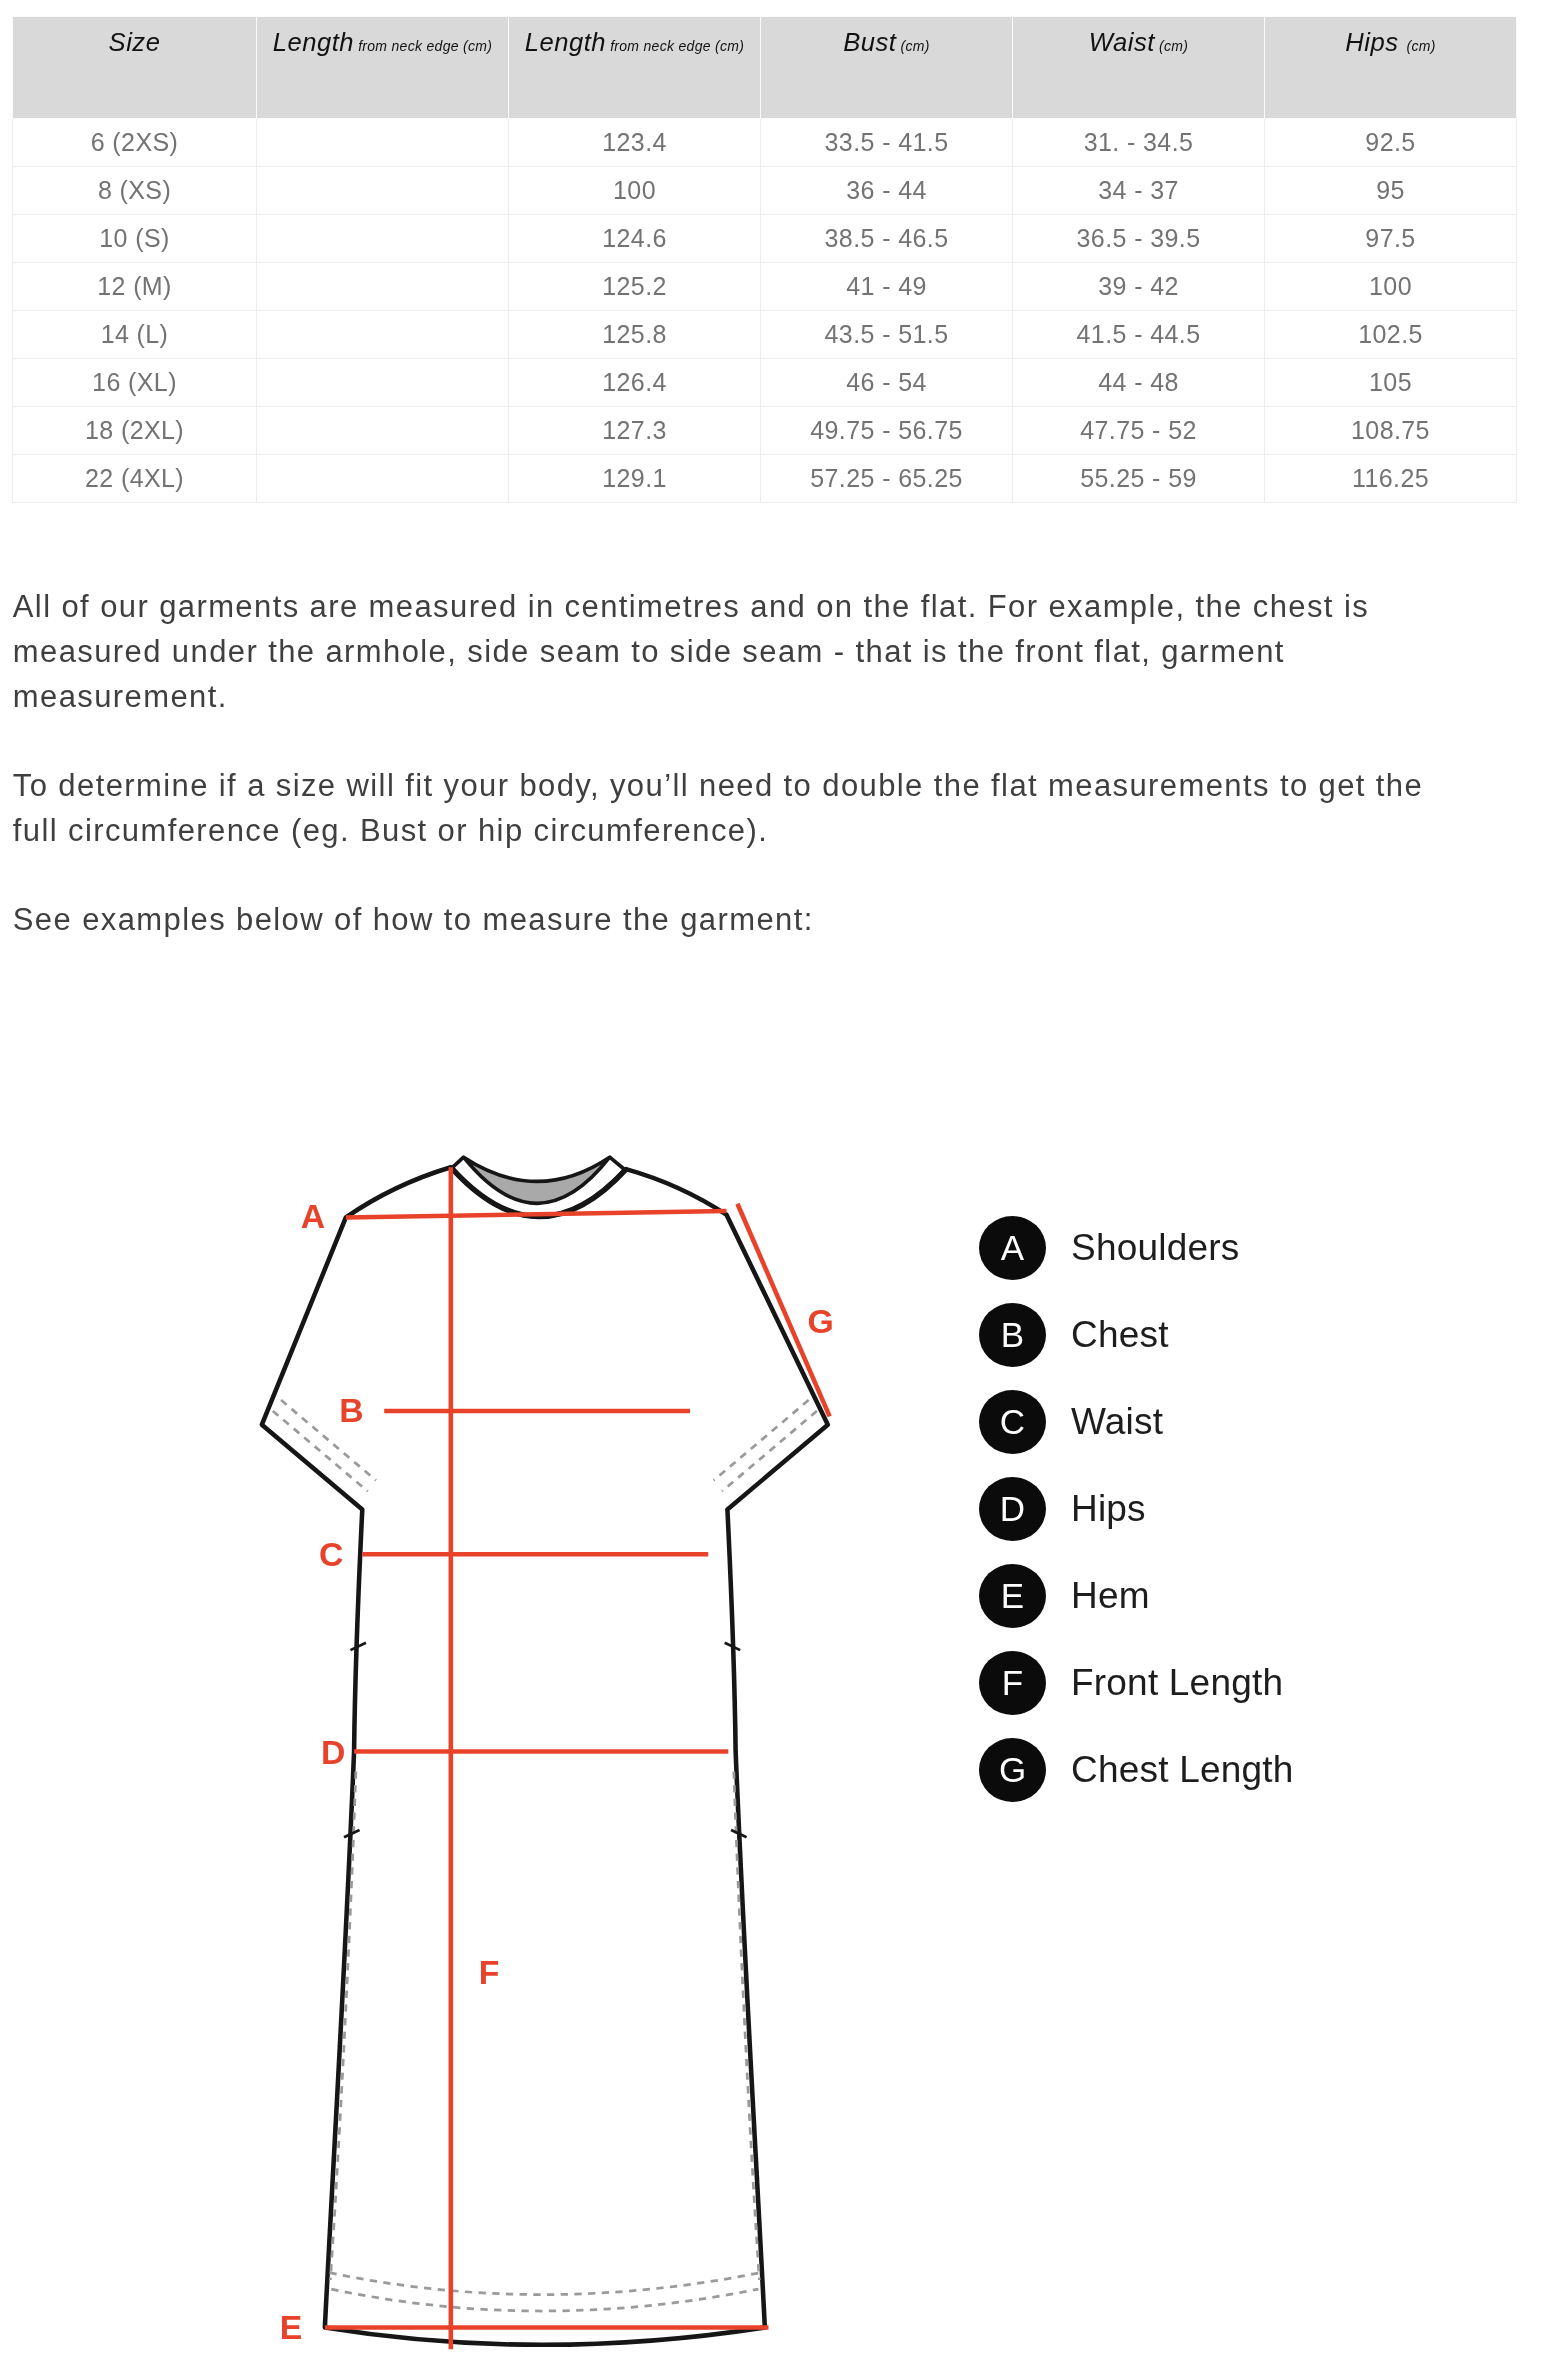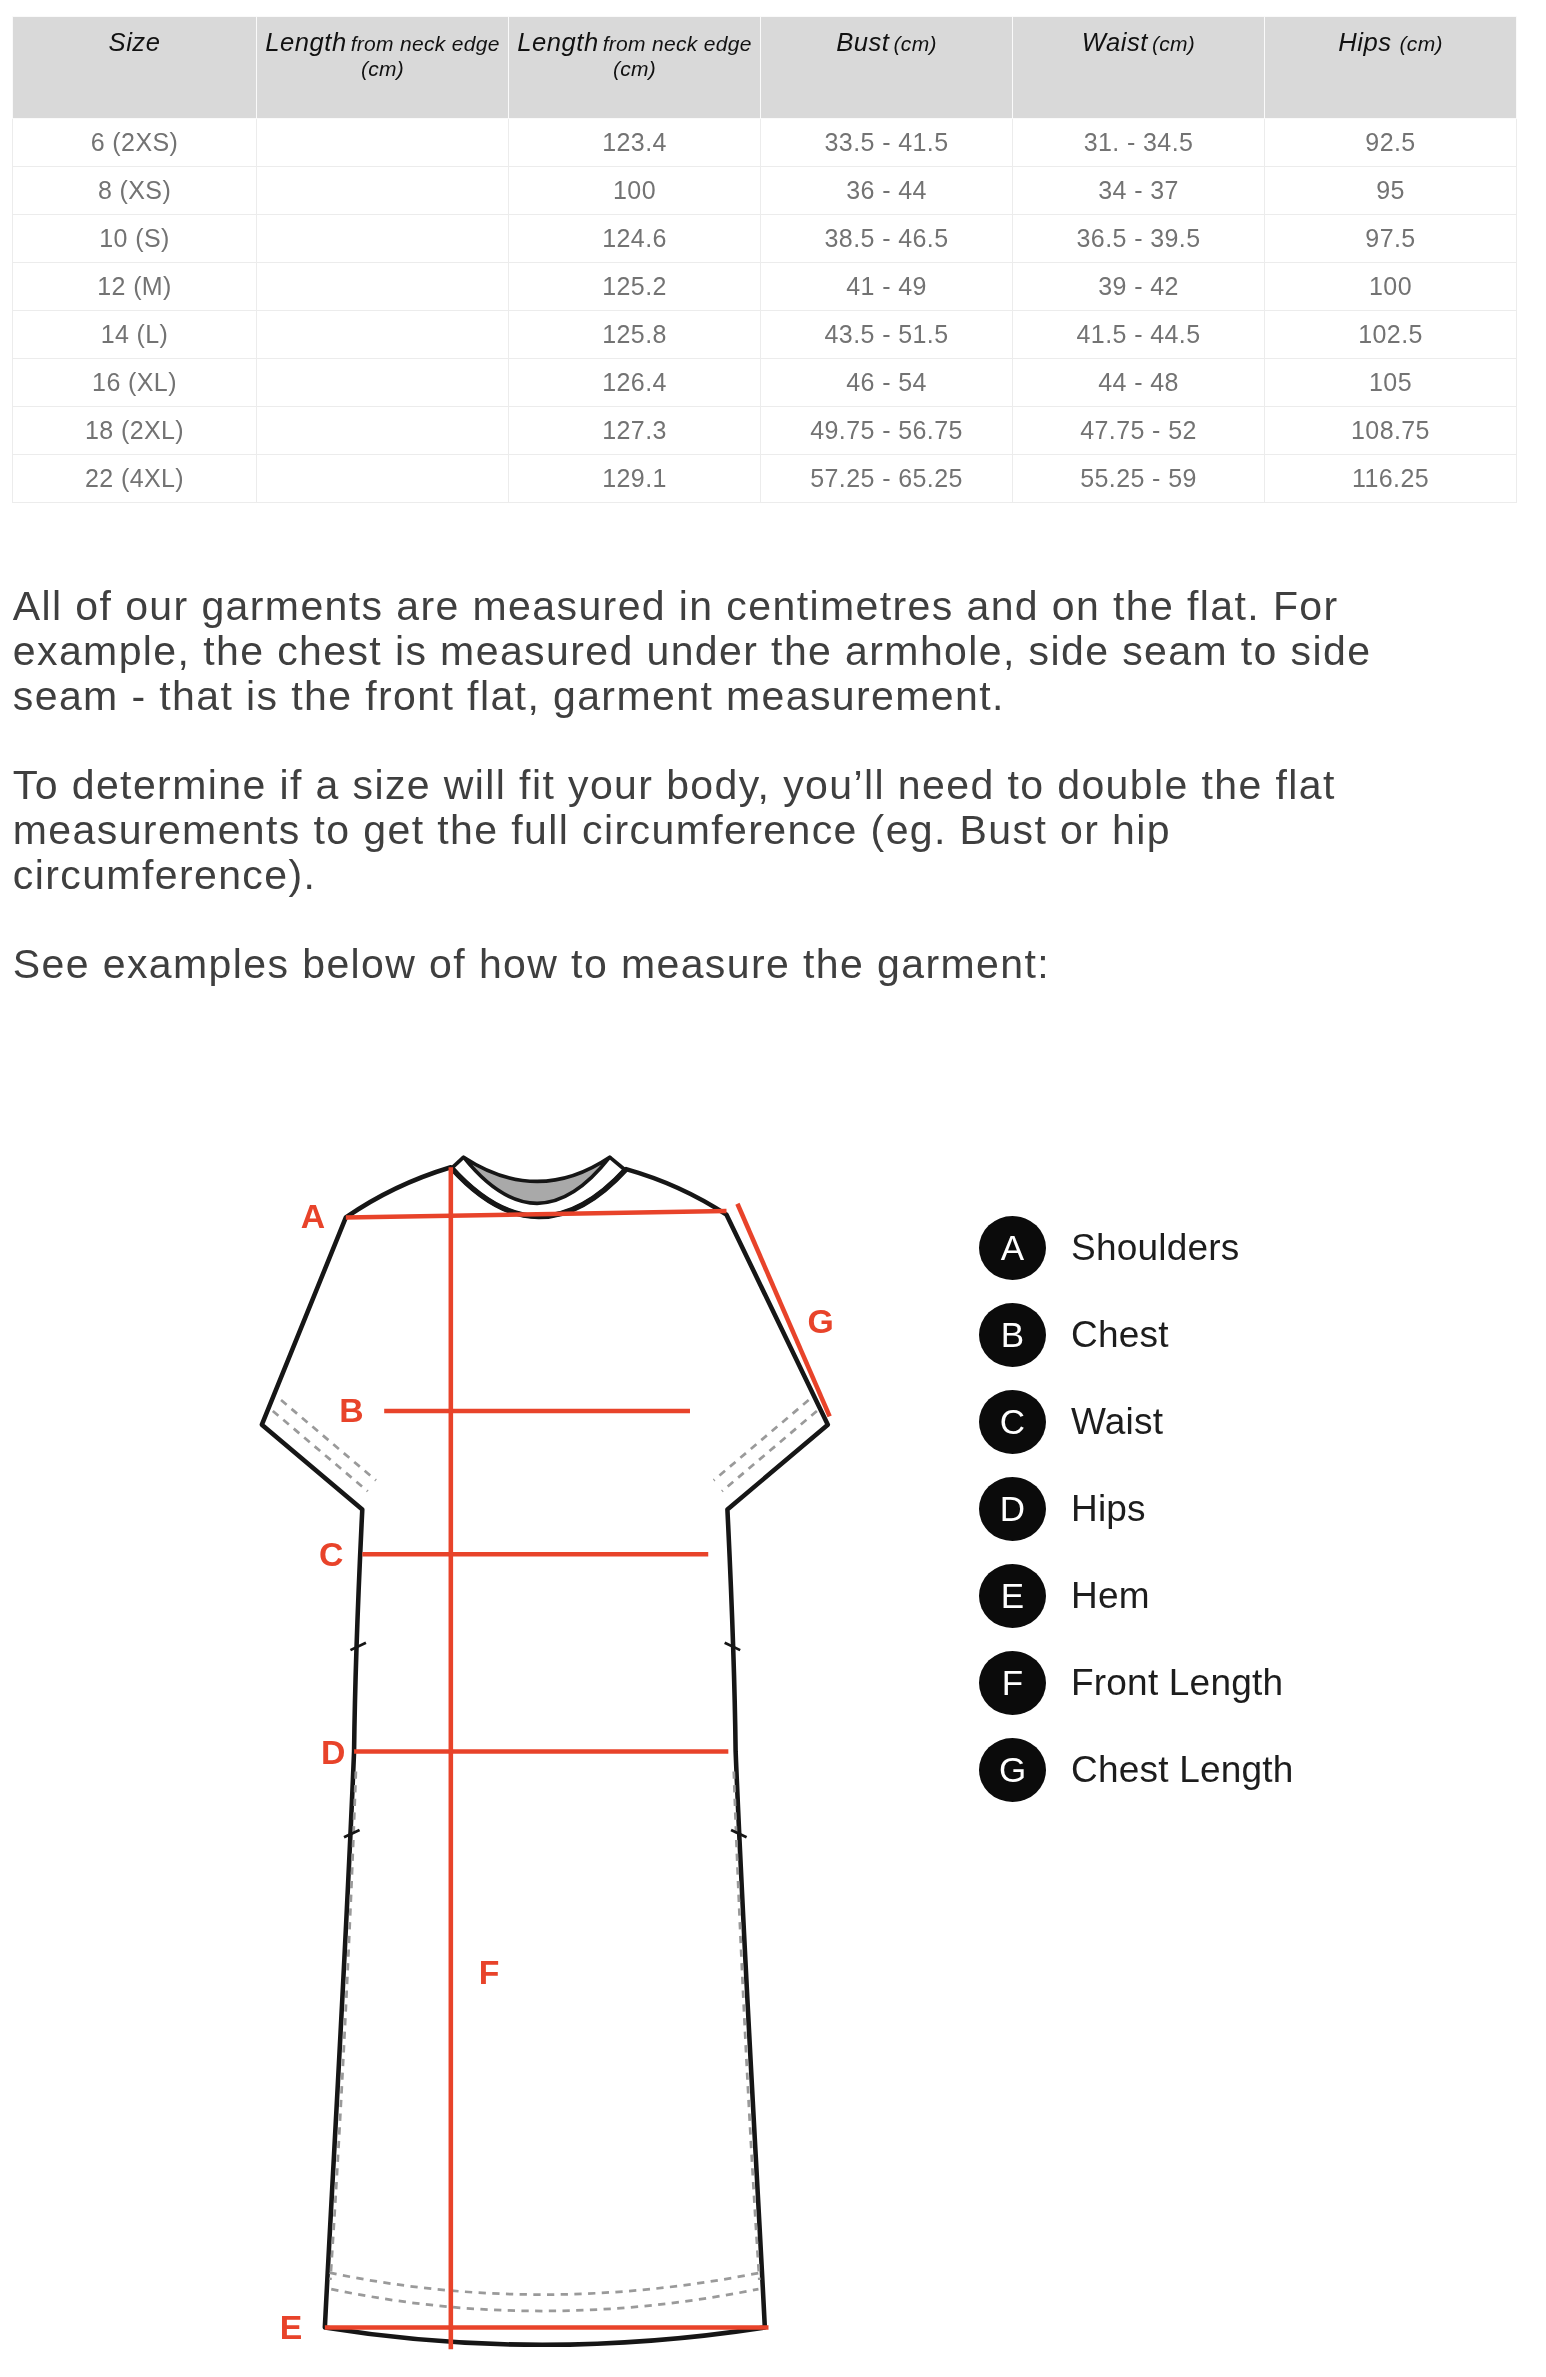--- a/index.html
+++ b/index.html
@@ -5,28 +5,28 @@
   html,body{margin:0;padding:0;background:#ffffff;}
   body{position:relative;width:1547px;height:2377px;font-family:"Liberation Sans",sans-serif;color:#141414;overflow:hidden;}
 
   
   .size-chart{position:absolute;top:16.4px;left:12px;}
   table{border-collapse:collapse;table-layout:fixed;width:1504px;padding-left:24px;}
   col.c0{width:244px;} col.c1,col.c2,col.c3,col.c4,col.c5{width:252px;}
   th{background:#d9d9d9;border:1.8px solid #fafafa;height:102px;box-sizing:border-box;
      vertical-align:top;padding-top:11px;font-weight:400;font-style:italic;color:#111;text-align:center;}
   .h-main{font-size:25.6px;letter-spacing:0.5px;}
-  .h-sub{font-size:21px;letter-spacing:0.3px;}
+  .h-sub{font-size:14px;letter-spacing:0.3px;}
   td{border:1.8px solid #ececec;height:48px;box-sizing:border-box;vertical-align:top;padding-top:8.2px;
      text-align:center;font-size:25px;color:#737373;letter-spacing:0.4px;}
 
   
   .howto{position:absolute;top:584px;left:12.8px;width:1430px;}
   .howto h2{margin:0 0 37px 0;font-size:37px;font-weight:400;letter-spacing:6.4px;color:#282828;}
-  .howto p{margin:0 0 44px 0;font-size:41px;line-height:45px;letter-spacing:1.4px;color:#3f3f3f;font-weight:400;}
+  .howto p{margin:0 0 44px 0;font-size:31px;line-height:45px;letter-spacing:1.4px;color:#3f3f3f;font-weight:400;}
 
   
   .diagram{position:absolute;top:1128px;left:247px;width:603px;height:1246px;}
   .diagram svg{display:block;}
   .m-label{font-family:"Liberation Sans",sans-serif;font-size:37px;font-weight:bold;fill:#e8432a;text-anchor:middle;}
 
   
   .legend{position:absolute;top:1216px;left:979px;}
   .legend-item{display:flex;align-items:center;height:64px;margin-bottom:23px;}
   .legend-circle{width:67px;height:64px;border-radius:50%;background:#0b0b0b;color:#ffffff;

